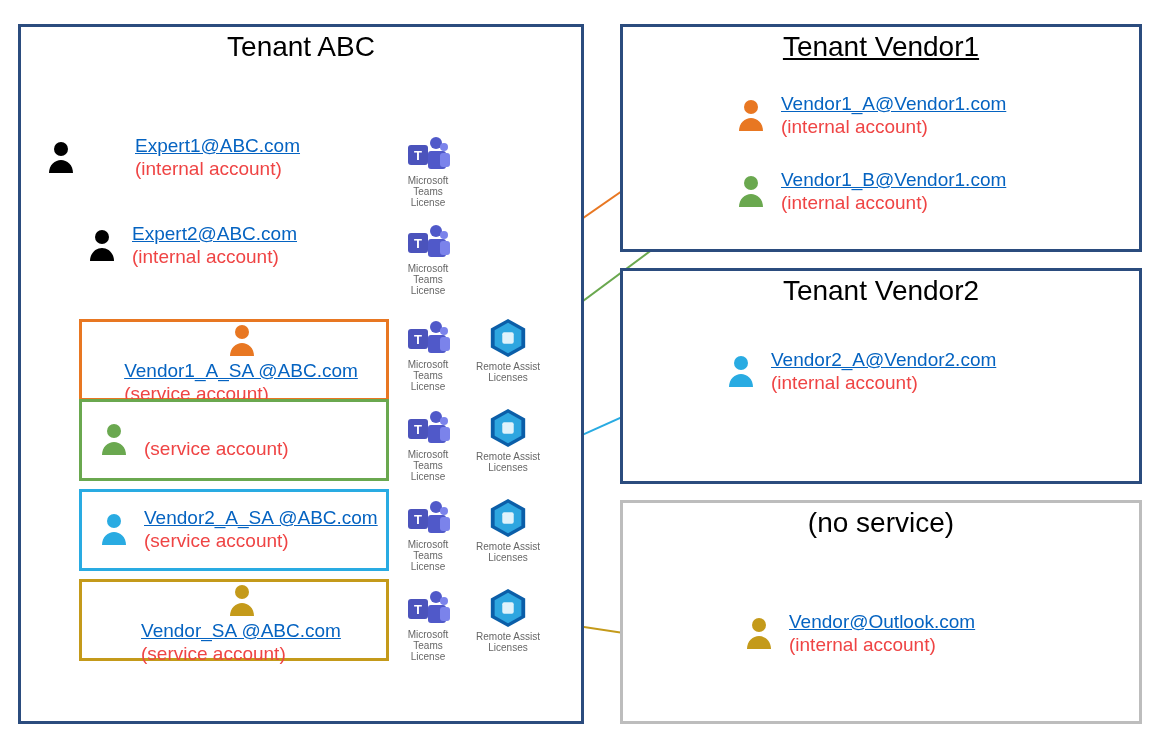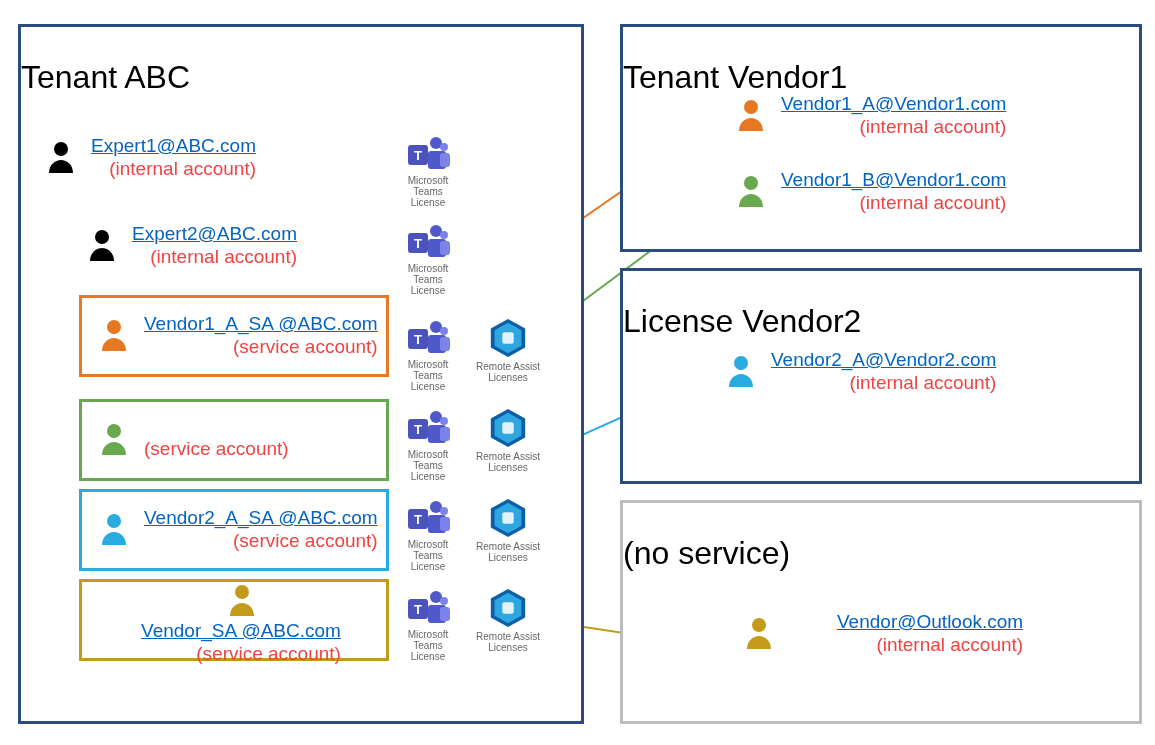--- a/index.html
+++ b/index.html
@@ -17,38 +17,38 @@
     top: 0;
     width: 1155px;
     height: 745px;
   }
   .tenant-box {
     position: absolute;
     background: #fff;
     border-style: solid;
   }
   .tenant-title {
-    text-align: left;
-    font-size: 32px;
+    text-align: center;
+    font-size: 28px;
     font-weight: 400;
-    margin-top: 32px;
+    margin-top: 4px;
   }
   .user-row {
     position: absolute;
     left: 0;
     display: flex;
     align-items: center;
   }
   .user-icon {
     flex: 0 0 auto;
     margin-left: 24px;
   }
   .user-text {
     margin-left: 14px;
-    text-align: right;
+    text-align: left;
     line-height: 1.2;
   }
   .user-link {
     color: #0563c1;
     text-decoration: underline;
     font-size: 19px;
   }
   .user-sub {
     font-size: 19px;
     color: #ef4444;
@@ -89,21 +89,21 @@
   <svg class="connector" width="1155" height="745">
     <line x1="435" y1="321" x2="727" y2="118" stroke="#e87722" stroke-width="2"></line>
     <line x1="435" y1="411" x2="727" y2="194" stroke="#6aa84f" stroke-width="2"></line>
     <line x1="435" y1="501" x2="718" y2="374" stroke="#29abe2" stroke-width="2"></line>
     <line x1="372" y1="595" x2="736" y2="650" stroke="#c49a1a" stroke-width="2"></line>
   </svg>
 
   <div class="tenant-box" style="left:18px; top:24px; width:560px; height:694px; border-width:3px; border-color:#2b4c7e;">
     <div class="tenant-title">Tenant ABC</div>
 
-    <div class="user-row" style="top:108px;">
+    <div class="user-row" style="top:108px;gap:44px;">
       <span class="user-icon">
         <svg width="32" height="34" viewBox="0 0 32 34">
             <circle cx="16" cy="10" r="7" fill="#000"></circle>
             <path d="M4 34c0-8 6-13 12-13s12 5 12 13z" fill="#000"></path>
           </svg>
       </span>
       <div class="user-text">
         <a class="user-link">Expert1@ABC.com</a><br>
         <span class="user-sub">(internal account)</span>
       </div>
@@ -115,21 +115,21 @@
             <circle cx="16" cy="10" r="7" fill="#000"></circle>
             <path d="M4 34c0-8 6-13 12-13s12 5 12 13z" fill="#000"></path>
           </svg>
       </span>
       <div class="user-text">
         <a class="user-link">Expert2@ABC.com</a><br>
         <span class="user-sub">(internal account)</span>
       </div>
     </div>
 
-    <div class="sa-box" style="top:268px; border-color:#e87722;">
+    <div class="sa-box" style="top:292px; border-color:#e87722;flex-direction:column;">
       <span class="user-icon" style="margin-left:16px;">
         <svg width="32" height="34" viewBox="0 0 32 34">
             <circle cx="16" cy="10" r="7" fill="#e87722"></circle>
             <path d="M4 34c0-8 6-13 12-13s12 5 12 13z" fill="#e87722"></path>
           </svg>
       </span>
       <div class="user-text">
         <a class="user-link">Vendor1_A_SA @ABC.com</a><br>
         <span class="user-sub">(service account)</span>
       </div>
@@ -269,21 +269,21 @@
       <svg width="40" height="42" viewBox="0 0 40 44" style="display:block;margin:0 auto;">
         <polygon points="20,2 38,12 38,32 20,42 2,32 2,12" fill="#0b5ea8"></polygon>
         <polygon points="20,6 34,14 34,30 20,38 6,30 6,14" fill="#2ea6e0"></polygon>
         <rect x="14" y="16" width="12" height="12" rx="2" fill="#fff" opacity="0.85"></rect>
       </svg>
       <div class="license-label">Remote Assist<br>Licenses</div>
     </div>
 
   </div>
 
-  <div class="tenant-box" style="left:620px; top:24px; width:516px; height:222px; border-width:3px; border-color:#2b4c7e;">
+  <div class="tenant-box" style="left:620px; top:24px; width:516px; height:222px; border-width:3px; border-color:#2b4c7e;text-decoration:underline;">
     <div class="tenant-title">Tenant Vendor1</div>
 
     <div class="user-row" style="top:66px; left:88px;">
       <span class="user-icon">
         <svg width="32" height="34" viewBox="0 0 32 34">
             <circle cx="16" cy="10" r="7" fill="#e87722"></circle>
             <path d="M4 34c0-8 6-13 12-13s12 5 12 13z" fill="#e87722"></path>
           </svg>
       </span>
       <div class="user-text">
@@ -300,40 +300,40 @@
           </svg>
       </span>
       <div class="user-text">
         <a class="user-link">Vendor1_B@Vendor1.com</a><br>
         <span class="user-sub">(internal account)</span>
       </div>
     </div>
   </div>
 
   <div class="tenant-box" style="left:620px; top:268px; width:516px; height:210px; border-width:3px; border-color:#2b4c7e;">
-    <div class="tenant-title">License Vendor2</div>
+    <div class="tenant-title">Tenant Vendor2</div>
 
     <div class="user-row" style="top:78px; left:78px;">
       <span class="user-icon">
         <svg width="32" height="34" viewBox="0 0 32 34">
             <circle cx="16" cy="10" r="7" fill="#29abe2"></circle>
             <path d="M4 34c0-8 6-13 12-13s12 5 12 13z" fill="#29abe2"></path>
           </svg>
       </span>
       <div class="user-text">
         <a class="user-link">Vendor2_A@Vendor2.com</a><br>
         <span class="user-sub">(internal account)</span>
       </div>
     </div>
   </div>
 
   <div class="tenant-box" style="left:620px; top:500px; width:516px; height:218px; border-width:3px; border-color:#bdbdbd;">
     <div class="tenant-title">(no service)</div>
 
-    <div class="user-row" style="top:108px; left:96px;gap:48px;">
+    <div class="user-row" style="top:108px; left:96px;">
       <span class="user-icon">
         <svg width="32" height="34" viewBox="0 0 32 34">
             <circle cx="16" cy="10" r="7" fill="#c49a1a"></circle>
             <path d="M4 34c0-8 6-13 12-13s12 5 12 13z" fill="#c49a1a"></path>
           </svg>
       </span>
       <div class="user-text">
         <a class="user-link">Vendor@Outlook.com</a><br>
         <span class="user-sub">(internal account)</span>
       </div>

